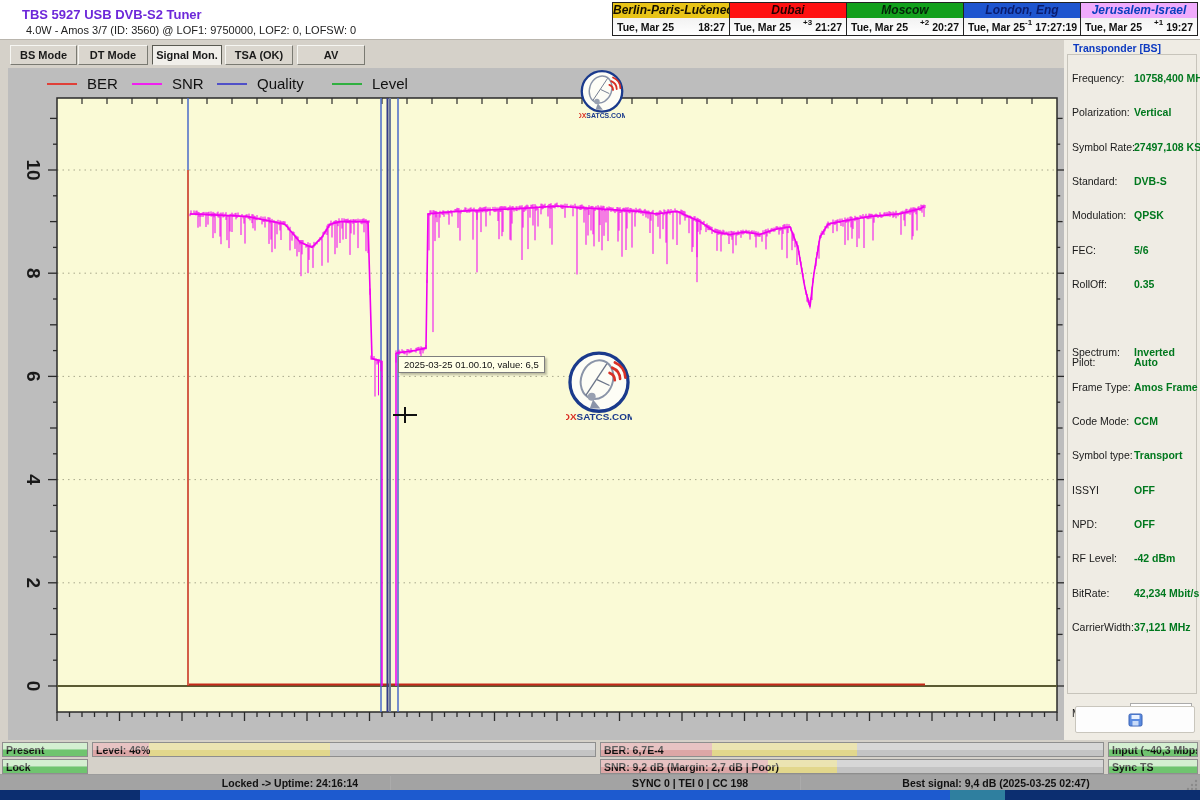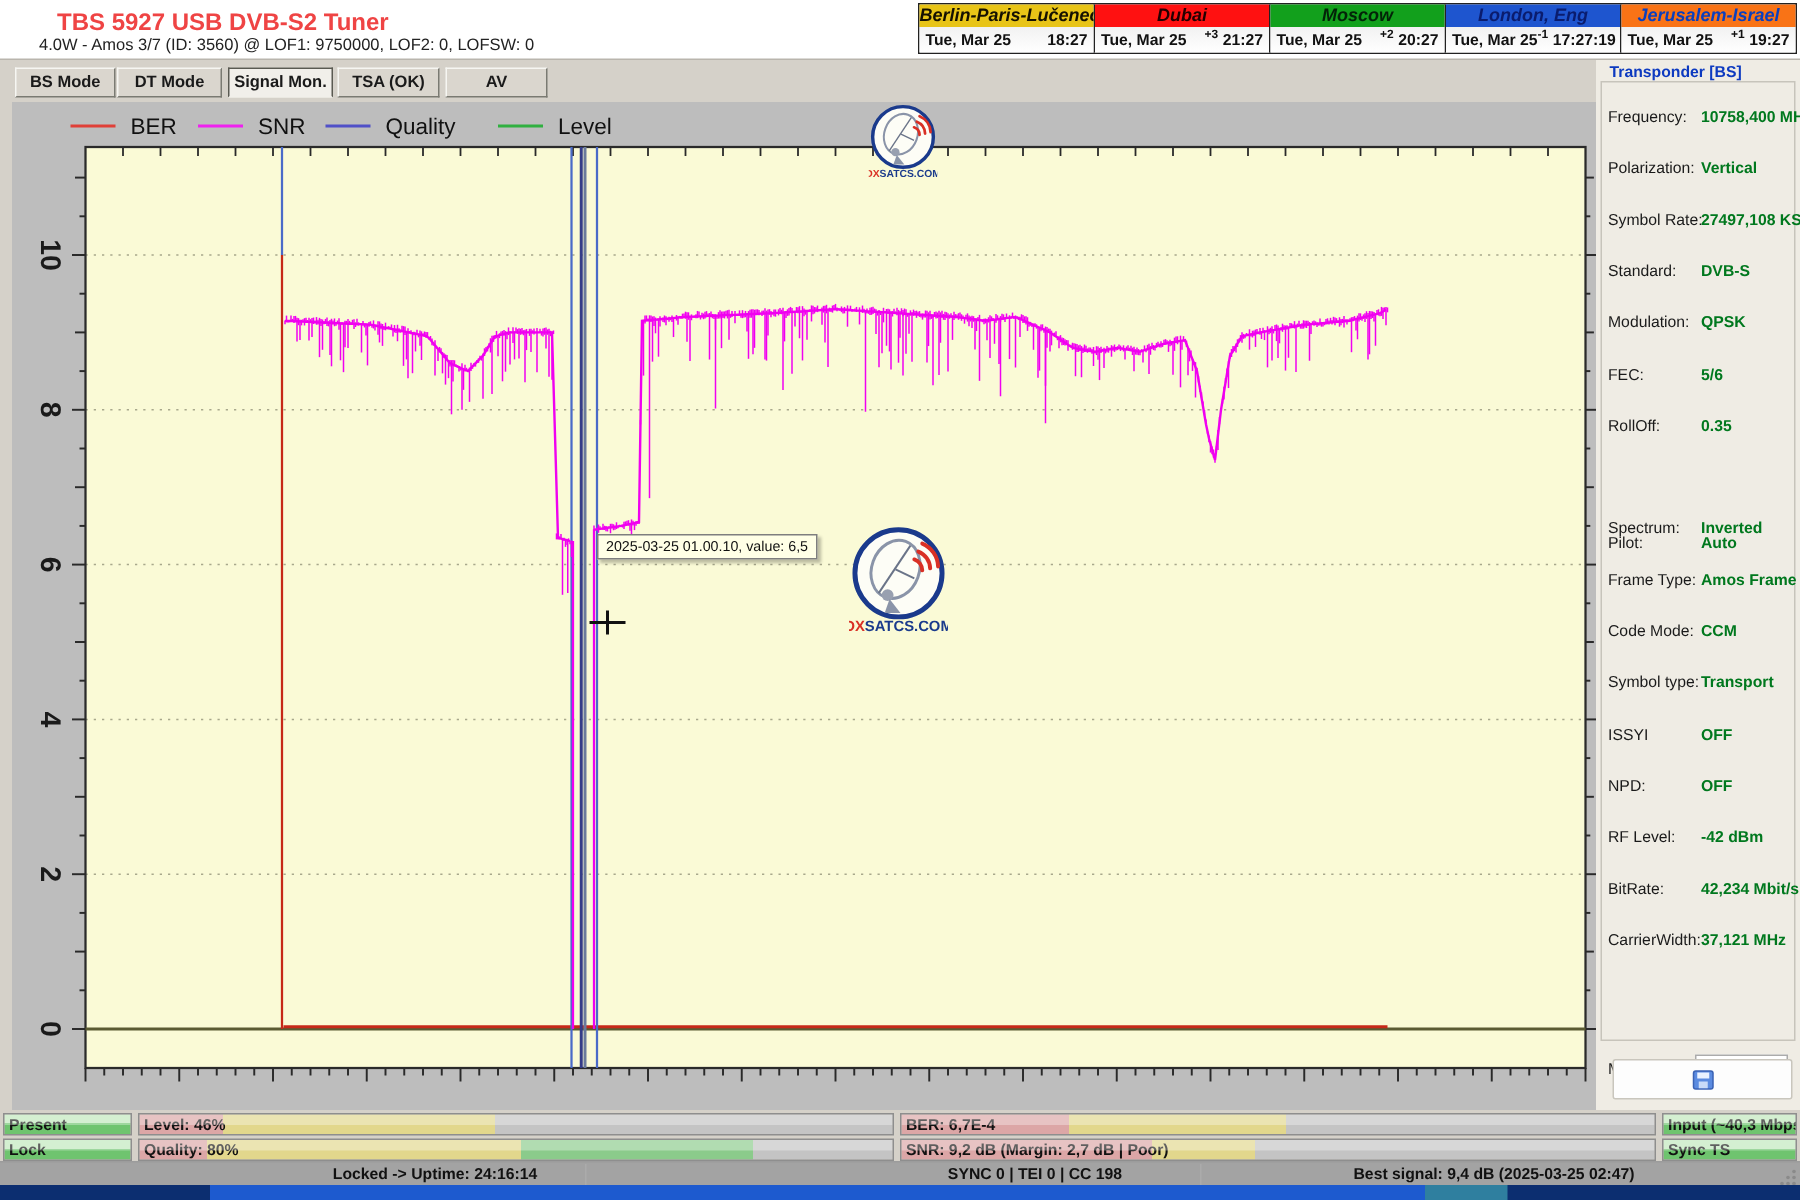--- a/index.html
+++ b/index.html
@@ -2,21 +2,21 @@
 <html><head>
 <meta charset="utf-8">
 <style>
   * { margin:0; padding:0; box-sizing:border-box; }
   html,body { width:1200px; height:800px; overflow:hidden;
     font-family:"Liberation Sans", sans-serif; background:#D5D1C9; }
   #app { position:relative; width:1200px; height:800px; background:#D5D1C9; }
 
   
   #header { position:absolute; left:0; top:0; width:1200px; height:40px; background:#FFFFFF; border-bottom:1px solid #B9B5AD; }
-  #app-title { position:absolute; left:22px; top:7px; font-size:16px; font-weight:bold; color:#ef4444;margin-left:16px; }
+  #app-title { position:absolute; left:22px; top:7px; font-size:13px; font-weight:bold; color:#6d28d9; }
   #app-subtitle { position:absolute; left:26px; top:24px; font-size:11px; color:#222; }
 
   #clocks { position:absolute; left:612px; top:2px; width:586px; height:34px; display:flex; border:1px solid #222; }
   .clock { flex:1 1 0; display:flex; flex-direction:column; border-right:1px solid #222; min-width:0; }
   .clock:last-child { border-right:none; }
   .clock-header { height:15px; font-size:12px; font-weight:bold; font-style:italic; text-align:center; line-height:15px; white-space:nowrap; overflow:hidden; }
   .clock-body { flex:1; background:linear-gradient(#F2F2F2, #FFFFFF); display:flex; align-items:center; padding:0 4px; font-size:10.5px; font-weight:bold; color:#111; white-space:nowrap; }
   .clock-date { flex:1; text-align:left; }
   .clock-offset { font-size:8px; position:relative; top:-4px; margin-right:3px; }
   .clock-time { text-align:right; }
@@ -125,21 +125,21 @@
         </div>
         <div class="clock">
           <div class="clock-header" style="background: rgb(30, 85, 207); color: rgb(10, 28, 110);">London, Eng</div>
           <div class="clock-body">
             <span class="clock-date">Tue, Mar 25</span>
             <span class="clock-offset">-1</span>
             <span class="clock-time">17:27:19</span>
           </div>
         </div>
         <div class="clock">
-          <div class="clock-header" style="background: #f97316; color: rgb(10, 63, 190);">Jerusalem-Israel</div>
+          <div class="clock-header" style="background: #f0abfc; color: rgb(10, 63, 190);">Jerusalem-Israel</div>
           <div class="clock-body">
             <span class="clock-date">Tue, Mar 25</span>
             <span class="clock-offset">+1</span>
             <span class="clock-time">19:27</span>
           </div>
         </div>
       </div>
   </div>
 
   <div id="tabbar">
@@ -1146,23 +1146,20 @@
       </div>
       <div class="pbar" style="left: 600px; top: 2px; width: 504px; background: linear-gradient(to right, rgb(220, 166, 166) 0%, rgb(220, 166, 166) 22.2%, rgb(226, 215, 140) 22.2%, rgb(226, 215, 140) 51%, rgb(196, 196, 196) 51%, rgb(196, 196, 196) 100%);">
         <span class="bar-label">BER: 6,7E-4</span>
       </div>
       <div class="pbar" style="left: 1108px; top: 2px; width: 90px; background: linear-gradient(rgb(191, 232, 187) 0px, rgb(191, 232, 187) 45%, rgb(111, 196, 111) 45%, rgb(111, 196, 111) 100%);">
         <span class="bar-label">Input (~40,3 Mbps)</span>
       </div>
       <div class="pbar" style="left: 2px; top: 19px; width: 86px; background: linear-gradient(rgb(191, 232, 187) 0px, rgb(191, 232, 187) 45%, rgb(111, 196, 111) 45%, rgb(111, 196, 111) 100%);">
         <span class="bar-label">Lock</span>
       </div>
-      <div class="pbar" style="left: 92px; top: 19px; width: 504px; background: linear-gradient(to right, rgb(220, 166, 166) 0%, rgb(220, 166, 166) 9%, rgb(226, 215, 140) 9%, rgb(226, 215, 140) 50.6%, rgb(139, 203, 139) 50.6%, rgb(139, 203, 139) 81.5%, rgb(196, 196, 196) 81.5%, rgb(196, 196, 196) 100%);">
-        <span class="bar-label">Quality: 80%</span>
-      </div>
       <div class="pbar" style="left: 600px; top: 19px; width: 504px; background: linear-gradient(to right, rgb(220, 166, 166) 0%, rgb(220, 166, 166) 33.3%, rgb(226, 215, 140) 33.3%, rgb(226, 215, 140) 47%, rgb(196, 196, 196) 47%, rgb(196, 196, 196) 100%);">
         <span class="bar-label">SNR: 9,2 dB (Margin: 2,7 dB | Poor)</span>
       </div>
       <div class="pbar" style="left: 1108px; top: 19px; width: 90px; background: linear-gradient(rgb(191, 232, 187) 0px, rgb(191, 232, 187) 45%, rgb(111, 196, 111) 45%, rgb(111, 196, 111) 100%);">
         <span class="bar-label">Sync TS</span>
       </div>
     </div>
 
   <div id="statusbar">
     <span class="sb-text" style="left:290px">Locked -&gt; Uptime: 24:16:14</span>

